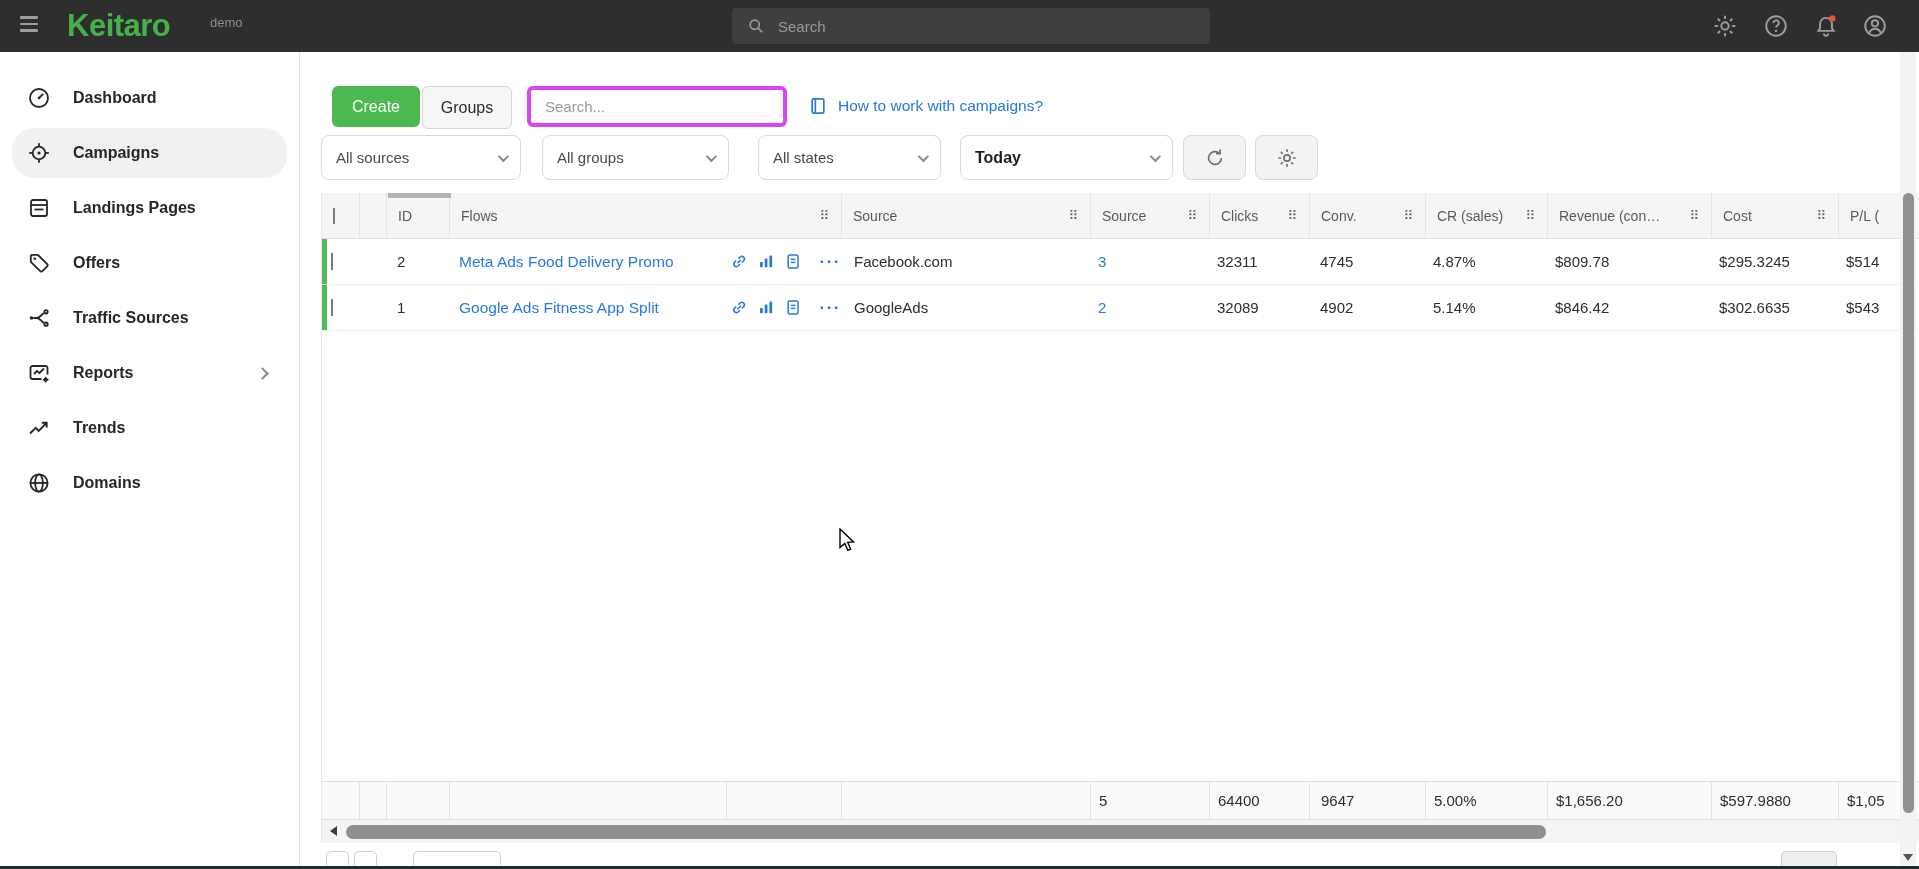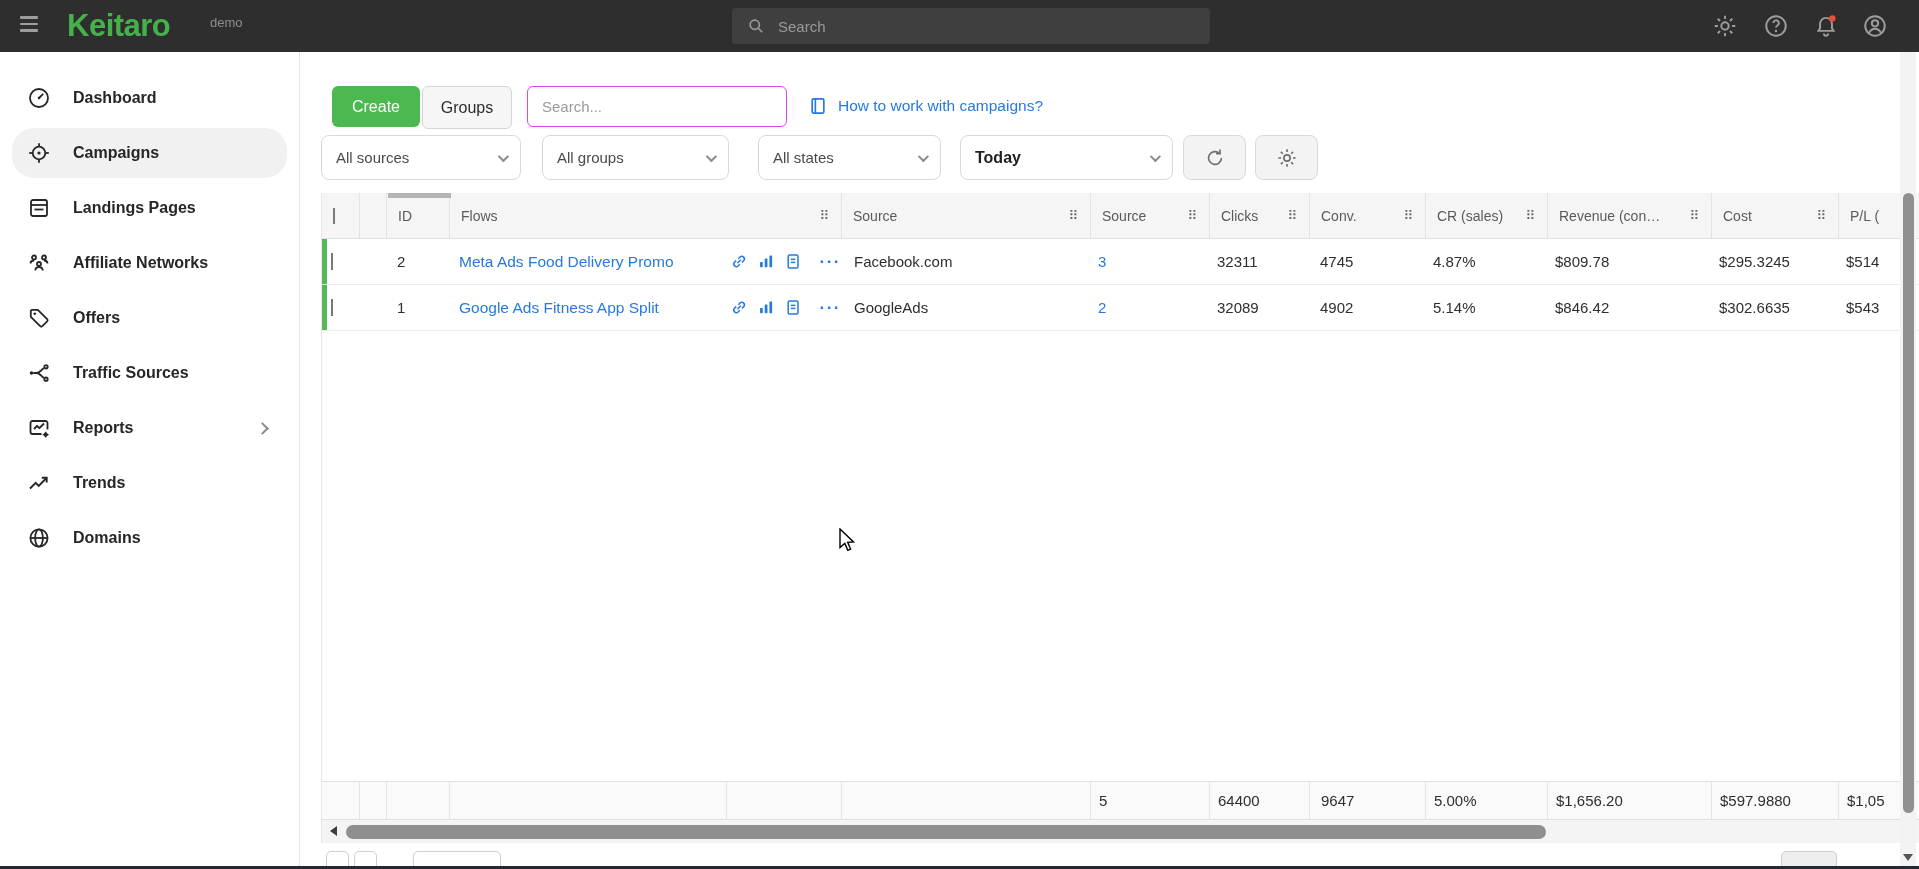--- a/index.html
+++ b/index.html
@@ -23,21 +23,21 @@
   .sidebar { position:absolute; top:52px; left:0; width:300px; height:817px; background:#fff; border-right:1px solid #e3e3e3; padding-top:21px; z-index:10;font-weight:bold; }
   .sb-item { display:flex; align-items:center; height:50px; margin:0 12px 5px 12px; padding-left:15px; border-radius:10px; cursor:pointer; }
   .sb-item.active { background:#f1f1f1;border-radius:22px; }
   .sb-item .sb-ico { width:24px; height:24px; flex:0 0 24px; }
   .sb-item .sb-label { margin-left:22px; font-size:16px; color:#262626; }
   .chev-right { margin-left:auto; margin-right:20px; width:9px; height:9px; border-right:2px solid #8a8a8a; border-bottom:2px solid #8a8a8a; transform:rotate(-45deg); }
 
   
   .btn-create { position:absolute; left:332px; top:86px; width:88px; height:41px; background:#4cb950; color:#fff; font-size:16px; border:none; border-radius:6px; cursor:pointer; }
   .btn-groups { position:absolute; left:422px; top:86px; width:90px; height:43px; background:#f6f6f6; color:#2c2c2c; font-size:16px; border:1px solid #d5d5d5; border-radius:6px; cursor:pointer; }
-  .inp-search { position:absolute; left:527px; top:86px; width:260px; height:41px; border:1px solid #d946ef; border-radius:6px; padding-left:14px; font-size:15px; color:#333; outline:none; }
+  .inp-search { position:absolute; left:527px; top:86px; width:260px; height:41px; border:4px solid #d946ef; border-radius:6px; padding-left:14px; font-size:15px; color:#333; outline:none; }
   .inp-search::placeholder { color:#9a9a9a; }
   .help { position:absolute; left:808px; top:96px; display:flex; align-items:center; cursor:pointer; }
   .help a { color:#2779e0; font-size:15.5px; text-decoration:none; margin-left:10px; }
 
   
   .sel { position:absolute; top:135px; height:45px; border:1px solid #d9d9d9; border-radius:8px; background:#fff; display:flex; align-items:center; padding:0 14px; font-size:15px; color:#4a4a4a; cursor:pointer; }
   .sel .chev { margin-left:auto; width:8px; height:8px; border-right:2px solid #8a8a8a; border-bottom:2px solid #8a8a8a; transform:rotate(45deg) translateY(-2px); }
   #f-sources { left:321px; width:200px;gap:32px; }
   #f-groups  { left:542px; width:187px; }
   #f-states  { left:758px; width:183px; }
@@ -149,31 +149,20 @@
     <div class="sb-item">
       <svg class="sb-ico" viewBox="0 0 24 24" fill="none" stroke="#262626" stroke-width="1.8">
           <rect x="4" y="4" width="16" height="16" rx="2"></rect>
           <line x1="4" y1="9" x2="20" y2="9"></line>
           <line x1="7.5" y1="13.5" x2="16.5" y2="13.5"></line>
         </svg>
       <span class="sb-label">Landings Pages</span>
     </div>
     <div class="sb-item">
       <svg class="sb-ico" viewBox="0 0 24 24" fill="none" stroke="#262626" stroke-width="1.8">
-          <circle cx="7" cy="6.5" r="2"></circle>
-          <circle cx="17" cy="6.5" r="2"></circle>
-          <circle cx="12" cy="13" r="2"></circle>
-          <path d="M3.5 12.5c0-1.8 1.5-3 3.5-3"></path>
-          <path d="M20.5 12.5c0-1.8-1.5-3-3.5-3"></path>
-          <path d="M8.3 19.5c0-2.1 1.6-3.4 3.7-3.4s3.7 1.3 3.7 3.4"></path>
-        </svg>
-      <span class="sb-label">Affiliate Networks</span>
-    </div>
-    <div class="sb-item">
-      <svg class="sb-ico" viewBox="0 0 24 24" fill="none" stroke="#262626" stroke-width="1.8">
           <path d="M3.8 10.8V5a1.2 1.2 0 0 1 1.2-1.2h5.8l9.4 9.4a1.5 1.5 0 0 1 0 2.1l-4.9 4.9a1.5 1.5 0 0 1-2.1 0z"></path>
           <circle cx="7.8" cy="7.8" r="1.3" fill="#262626" stroke="none"></circle>
         </svg>
       <span class="sb-label">Offers</span>
     </div>
     <div class="sb-item">
       <svg class="sb-ico" viewBox="0 0 24 24" fill="none" stroke="#262626" stroke-width="1.8">
           <circle cx="4.5" cy="12" r="1.8" fill="#262626" stroke="none"></circle>
           <circle cx="19" cy="5.8" r="1.7"></circle>
           <circle cx="19" cy="18.2" r="1.7"></circle>

